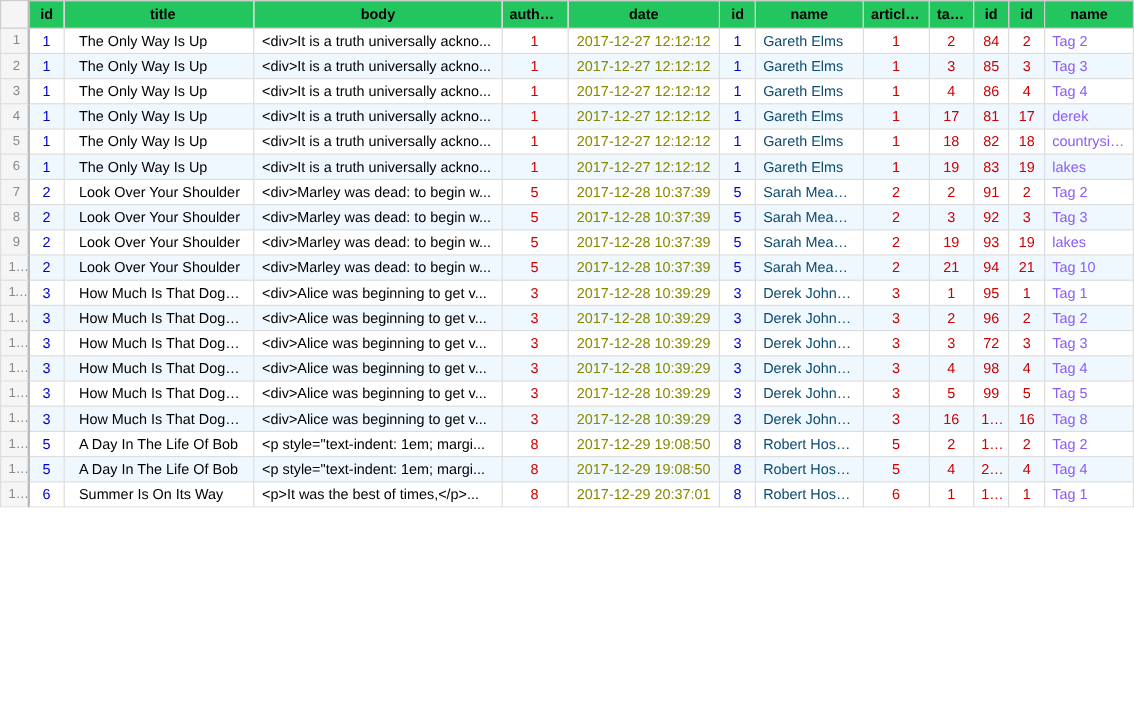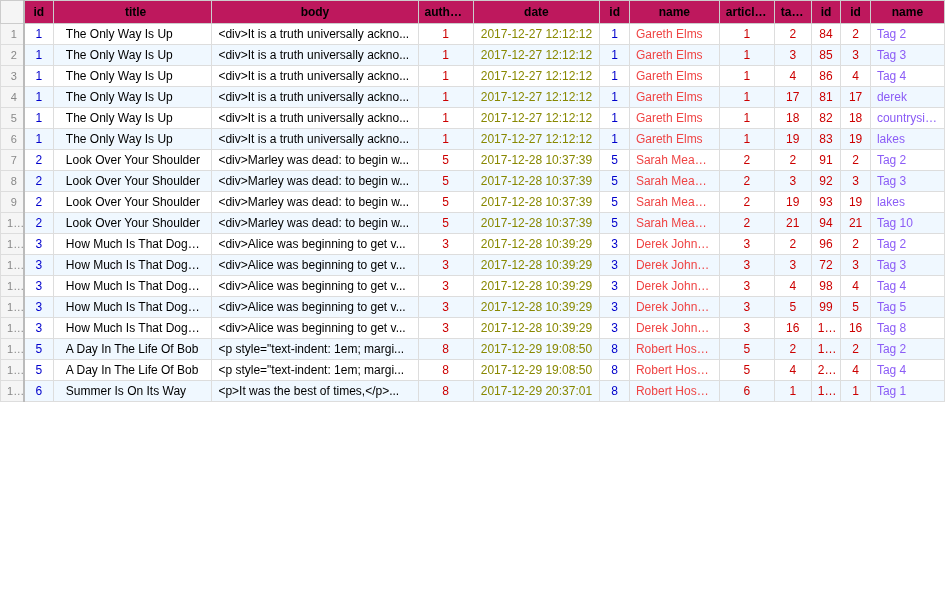--- a/index.html
+++ b/index.html
@@ -15,21 +15,21 @@
       table-layout: fixed;
     }
     thead tr {
       background: #fff;
     }
     thead th {
       border: 1px solid #ccc;
       padding: 4px 6px;
       text-align: center;
       font-weight: bold;
-      background: #be185d;
+      background: #22c55e;
       white-space: nowrap;
       overflow: hidden;
       text-overflow: ellipsis;
     }
     tbody tr:nth-child(odd) {
       background: #ffffff;
     }
     tbody tr:nth-child(even) {
       background: #f0f8ff;
     }
@@ -55,21 +55,21 @@
     .col-id2 { width: 28px; text-align: center; }
     .col-name { width: 85px; }
     .col-articleid { width: 52px; text-align: center; }
     .col-tagid { width: 35px; text-align: center; }
     .col-id3 { width: 28px; text-align: center; }
     .col-id4 { width: 28px; text-align: center; }
     .col-name2 { width: 70px; }
 
     .val-id { color: #0000cc; }
     .val-num { color: #cc0000; }
-    .val-name { color: #ef4444; }
+    .val-name { color: #0c4a6e; }
     .val-date { color: #888800; }
     .val-tag { color: #8b5cf6; }
 
     .row-num-cell {
       text-align: right;
       color: #888;
       font-size: 11px;
       background: #f0f0f0;
     }
   </style>
@@ -239,20 +239,35 @@
         <td class="col-date val-date">2017-12-28 10:37:39</td>
         <td class="col-id2 val-id">5</td>
         <td class="col-name val-name">Sarah Meaning</td>
         <td class="col-articleid val-num">2</td>
         <td class="col-tagid val-num">21</td>
         <td class="col-id3 val-num">94</td>
         <td class="col-id4 val-num">21</td>
         <td class="col-name2 val-tag">Tag 10</td>
       </tr>
       <tr>
+        <td class="col-row-num row-num-cell">11</td>
+        <td class="col-id val-id">3</td>
+        <td class="col-title">How Much Is That Doggy...</td>
+        <td class="col-body">&lt;div&gt;Alice was beginning to get v...</td>
+        <td class="col-authorid val-num">3</td>
+        <td class="col-date val-date">2017-12-28 10:39:29</td>
+        <td class="col-id2 val-id">3</td>
+        <td class="col-name val-name">Derek Johnston</td>
+        <td class="col-articleid val-num">3</td>
+        <td class="col-tagid val-num">1</td>
+        <td class="col-id3 val-num">95</td>
+        <td class="col-id4 val-num">1</td>
+        <td class="col-name2 val-tag">Tag 1</td>
+      </tr>
+      <tr>
         <td class="col-row-num row-num-cell">12</td>
         <td class="col-id val-id">3</td>
         <td class="col-title">How Much Is That Doggy...</td>
         <td class="col-body">&lt;div&gt;Alice was beginning to get v...</td>
         <td class="col-authorid val-num">3</td>
         <td class="col-date val-date">2017-12-28 10:39:29</td>
         <td class="col-id2 val-id">3</td>
         <td class="col-name val-name">Derek Johnston</td>
         <td class="col-articleid val-num">3</td>
         <td class="col-tagid val-num">2</td>

